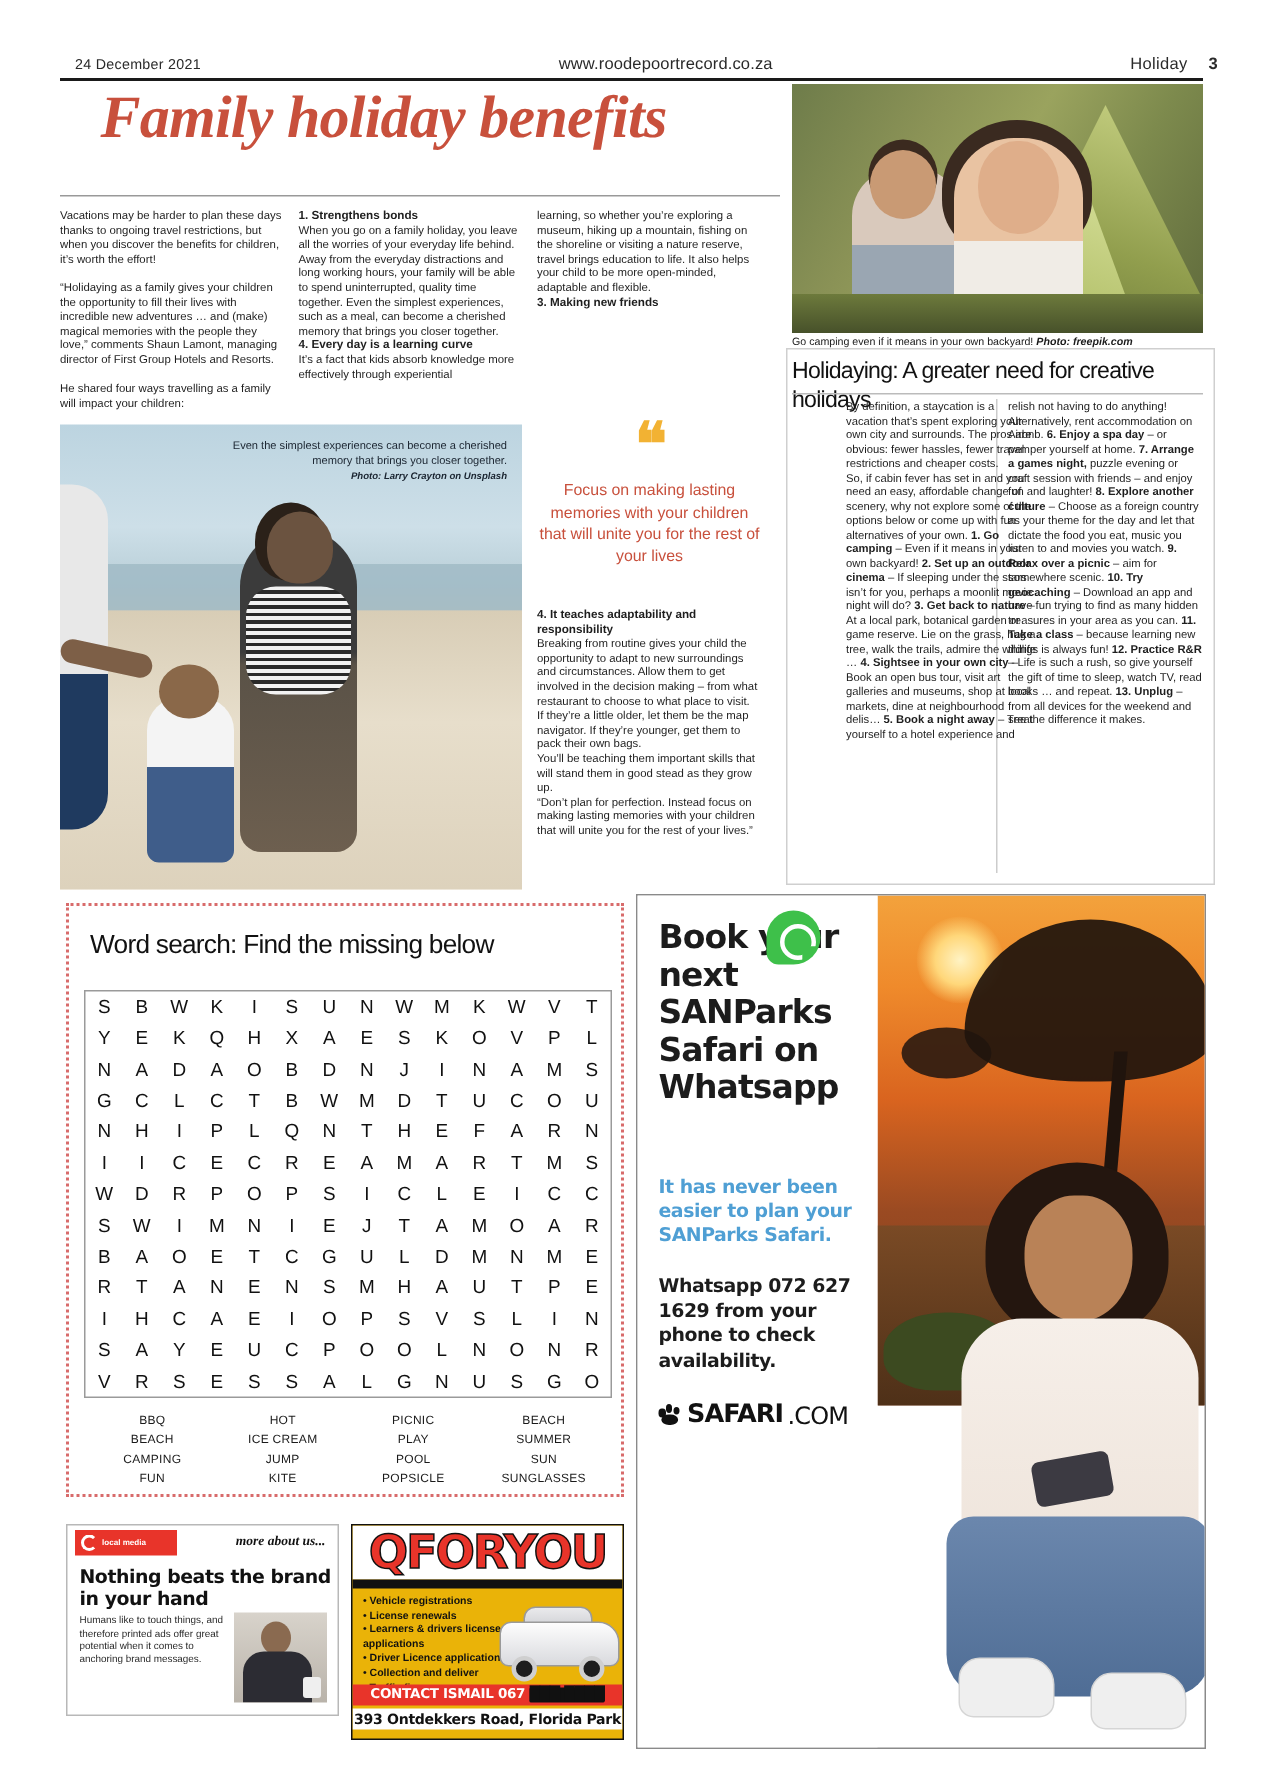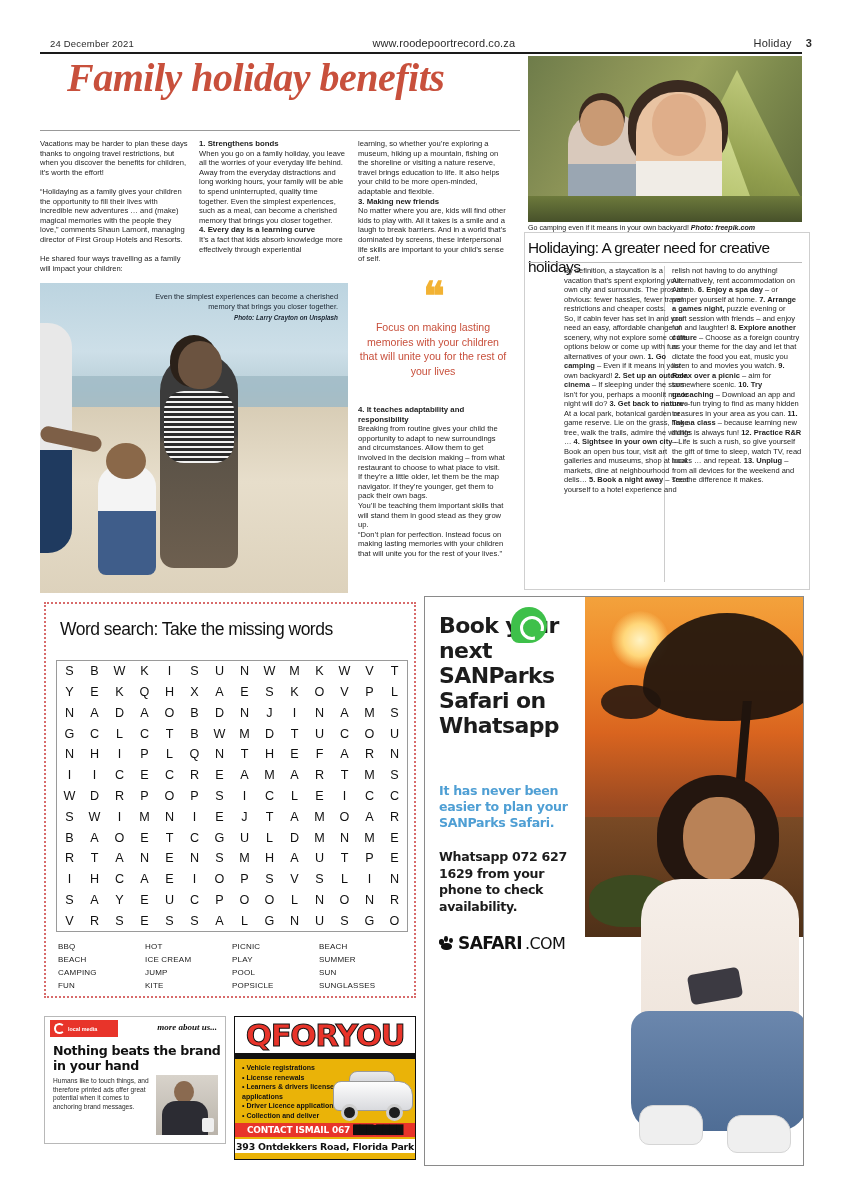--- a/index.html
+++ b/index.html
@@ -188,21 +188,21 @@
     display:grid;grid-template-columns:repeat(14,1fr);
     align-content:stretch;
   }
   .ws-grid span{
     display:flex;align-items:center;justify-content:center;
     font-size:12.6px;color:#111;font-family:"Liberation Sans", sans-serif;
   }
   .ws-words{
     position:absolute;left:12px;top:336px;width:348px;
     display:grid;grid-template-columns:repeat(4,1fr);
-    font-size:8px;line-height:13px;color:#1a1a1a;letter-spacing:.2px;
+    font-size:8px;line-height:13px;color:#1a1a1a;letter-spacing:.2px;text-align:center;
   }
   .ws-words span{display:block;}
 
   
   .ad-box{
     position:absolute;left:424px;top:596px;width:380px;height:570px;
     border:1px solid #8a8a8a;background:#fff;box-sizing:border-box;overflow:hidden;
   }
   .ad-left{position:absolute;left:0;top:0;width:160px;height:100%;background:#fff;z-index:3;}
   .ad-photo{
@@ -425,21 +425,20 @@
   <div class="col" id="colB">
     <p class="sub">1. Strengthens bonds</p>
     <p>When you go on a family holiday, you leave all the worries of your everyday life behind. Away from the everyday distractions and long working hours, your family will be able to spend uninterrupted, quality time together. Even the simplest experiences, such as a meal, can become a cherished memory that brings you closer together.</p>
     <p class="sub">4. Every day is a learning curve</p>
     <p>It’s a fact that kids absorb knowledge more effectively through experiential</p>
   </div>
 
   <div class="col" id="colC">
     <p>learning, so whether you’re exploring a museum, hiking up a mountain, fishing on the shoreline or visiting a nature reserve, travel brings education to life. It also helps your child to be more open-minded, adaptable and flexible.</p>
     <p class="sub">3. Making new friends</p>
-    <p>No matter where you are, kids will find other kids to play with. All it takes is a smile and a laugh to break barriers. And in a world that’s dominated by screens, these interpersonal life skills are important to your child’s sense of self.</p>
   </div>
 
   <div class="beach-photo">
     <div class="sea"></div>
     <div class="sand"></div>
     <div class="fig-left"></div>
     <div class="fig-left-arm"></div>
     <div class="fig-adult">
         <div class="stripes"></div>
       </div>
@@ -488,21 +487,21 @@
     <span style="white-space:pre-line">By definition, a staycation is a vacation that’s spent exploring your own city and surrounds. The pros are obvious: fewer hassles, fewer travel restrictions and cheaper costs.
 So, if cabin fever has set in and you need an easy, affordable change of scenery, why not explore some of the options below or come up with fun alternatives of your own.</span>
     <span id="stayListA"><span><b>1. Go camping</b><span> – Even if it means in your own backyard! </span></span><span><b>2. Set up an outdoor cinema</b><span> – If sleeping under the stars isn’t for you, perhaps a moonlit movie night will do? </span></span><span><b>3. Get back to nature</b><span> – At a local park, botanical garden or game reserve. Lie on the grass, hug a tree, walk the trails, admire the wildlife … </span></span><span><b>4. Sightsee in your own city</b><span> – Book an open bus tour, visit art galleries and museums, shop at local markets, dine at neighbourhood delis… </span></span><span><b>5. Book a night away</b><span> – Treat yourself to a hotel experience and </span></span></span>
   </div>
   <div class="stay-col" id="stayB">
     <span>relish not having to do anything! Alternatively, rent accommodation on Airbnb.</span>
     <span id="stayListB"><span><b>6. Enjoy a spa day</b><span> – or pamper yourself at home. </span></span><span><b>7. Arrange a games night,</b><span> puzzle evening or craft session with friends – and enjoy fun and laughter! </span></span><span><b>8. Explore another culture</b><span> – Choose as a foreign country as your theme for the day and let that dictate the food you eat, music you listen to and movies you watch. </span></span><span><b>9. Relax over a picnic</b><span> – aim for somewhere scenic. </span></span><span><b>10. Try geocaching</b><span> – Download an app and have fun trying to find as many hidden treasures in your area as you can. </span></span><span><b>11. Take a class</b><span> – because learning new things is always fun! </span></span><span><b>12. Practice R&amp;R</b><span> – Life is such a rush, so give yourself the gift of time to sleep, watch TV, read books … and repeat. </span></span><span><b>13. Unplug</b><span> – from all devices for the weekend and see the difference it makes. </span></span></span>
   </div>
 
   <div class="ws-box">
-    <div class="ws-title">Word search: Take the missing words</div>
+    <div class="ws-title">Word search: Find the missing below</div>
     <div class="ws-grid" id="wsGrid">
         <span>S</span>
         <span>B</span>
         <span>W</span>
         <span>K</span>
         <span>I</span>
         <span>S</span>
         <span>U</span>
         <span>N</span>
         <span>W</span>

